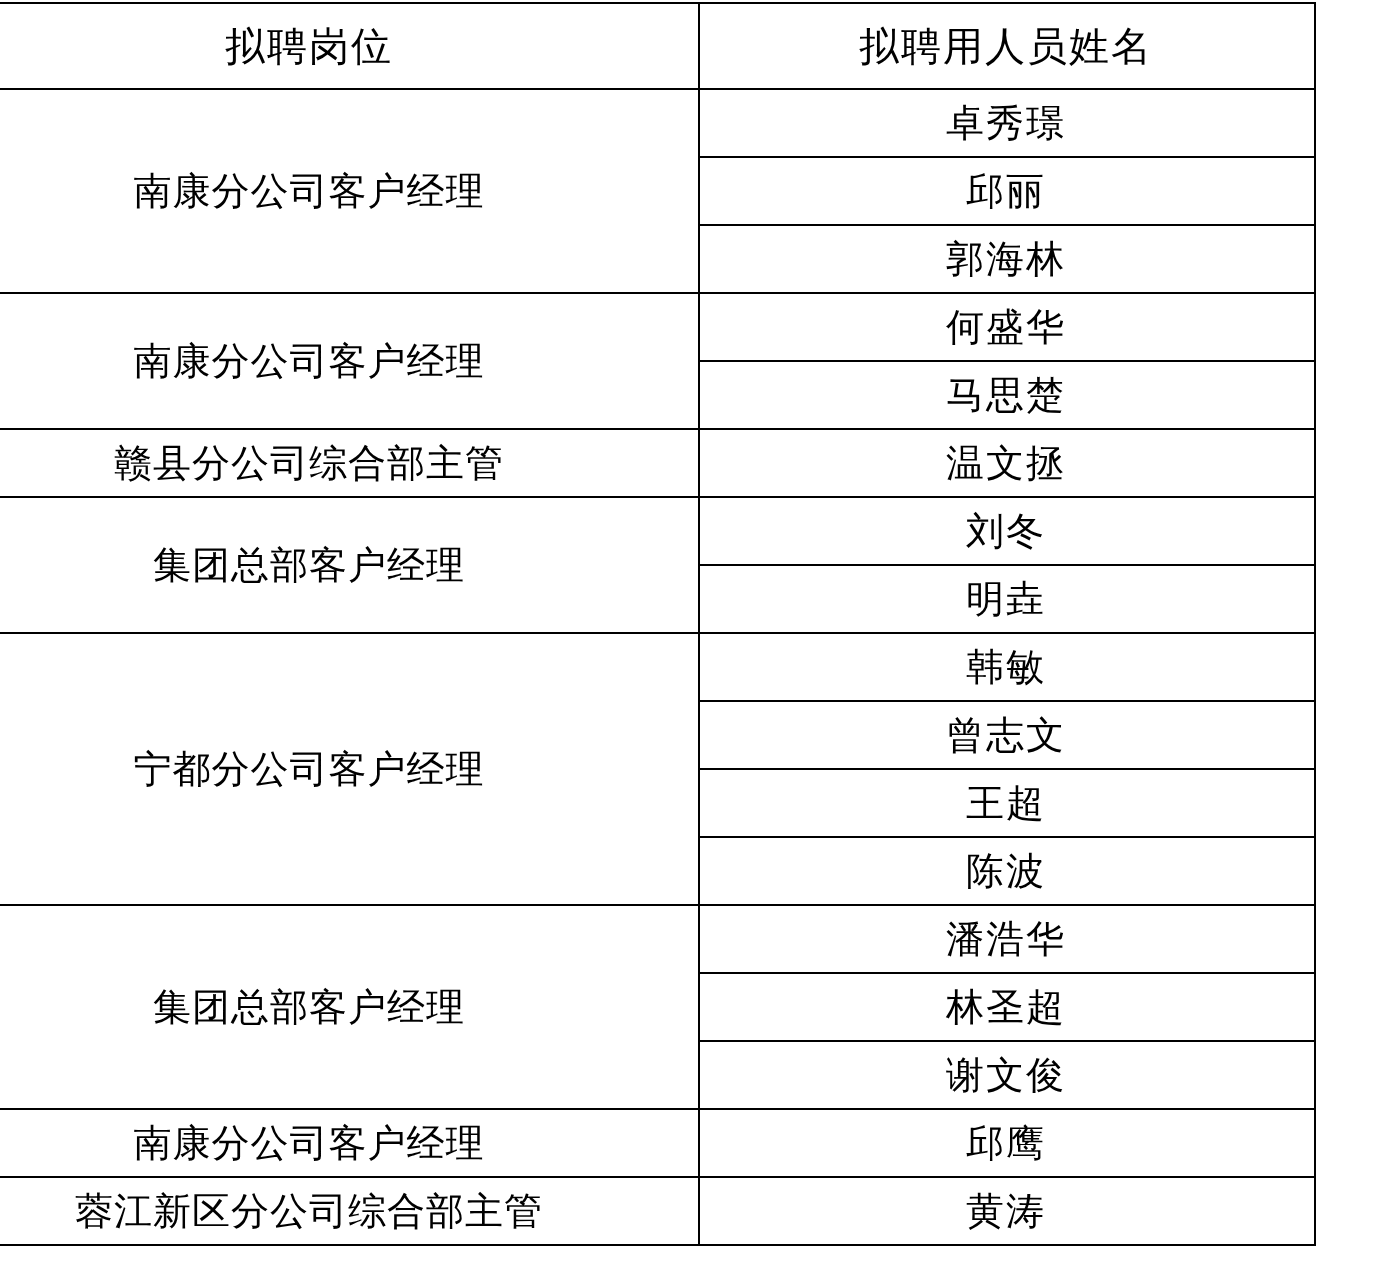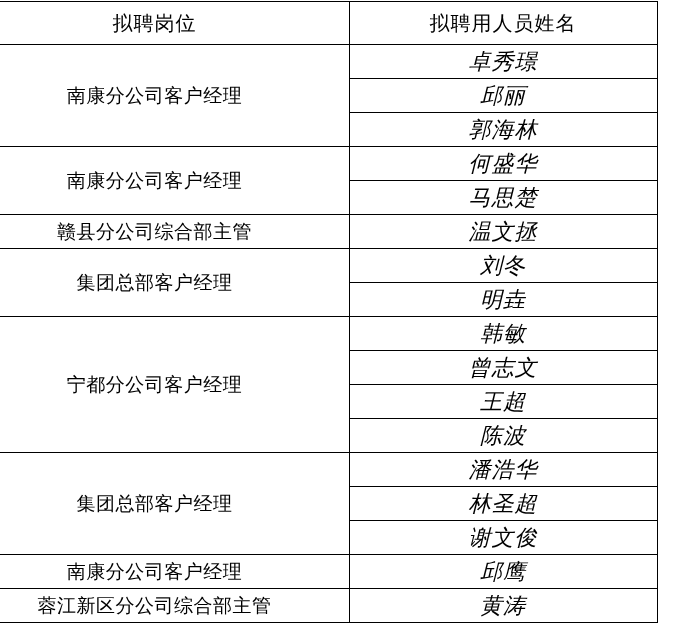--- a/index.html
+++ b/index.html
@@ -39,24 +39,23 @@
     height: 42px;
     font-size: 20px;
     font-weight: bold;
     letter-spacing: 1px;
   }
   td.position-cell {
     font-size: 19px;
     letter-spacing: 0.5px;
   }
   td.name-cell {
-    font-size: 22px;
+    font-size: 19px;
     height: 33px;
     letter-spacing: 1px;
-    font-style: italic;
   }
   col.col-position { width: 389px; }
   col.col-name { width: 308px; }
 </style>
 </head>
 <body>
 
 <div class="sheet">
   <table class="roster">
     <colgroup>

